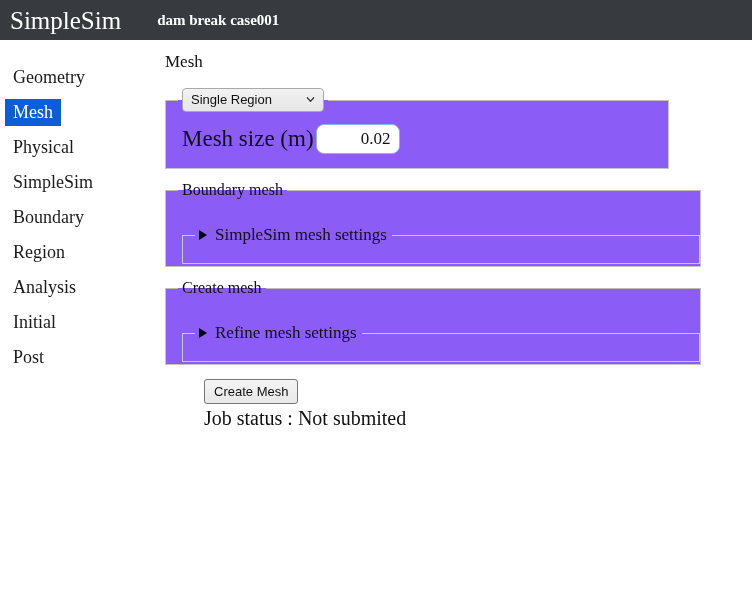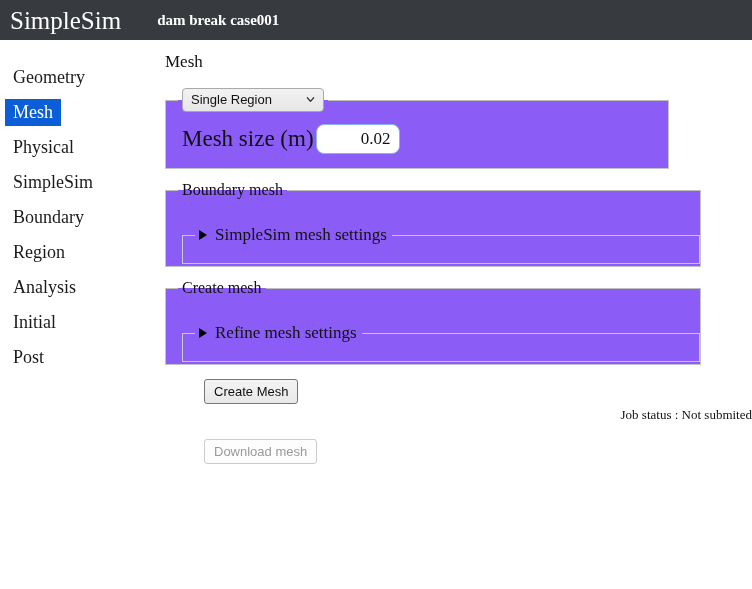--- a/index.html
+++ b/index.html
@@ -216,24 +216,23 @@
     cursor: pointer;
     line-height: 15px;
   }
   .btn.disabled {
     background: #fdfdfd;
     border: 1px solid #cccccc;
     color: #9a9a9a;
     cursor: default;
   }
   .status-line {
-    font-size: 13px;
+    font-size: 20px;
     color: #111111;
     margin-top: 3px;
-    text-align: right;
   }
   .btn-area {
     margin-top: 14px;
     padding-left: 3px;
     margin-left: 36px;
   }
 </style>
 </head>
 <body>
 
@@ -322,17 +321,16 @@
           </span>
         </legend>
         <div class="subpanel-body"></div>
       </fieldset>
     </fieldset>
 
     <div class="btn-area">
       <button class="btn" type="button">Create Mesh</button>
       <div class="status-line">Job status : Not submited</div>
       <div class="spacer-16"></div>
-      <button class="btn disabled" type="button" disabled="">Download mesh</button>
     </div>
 
   </main>
 </div>
 
 </body></html>

